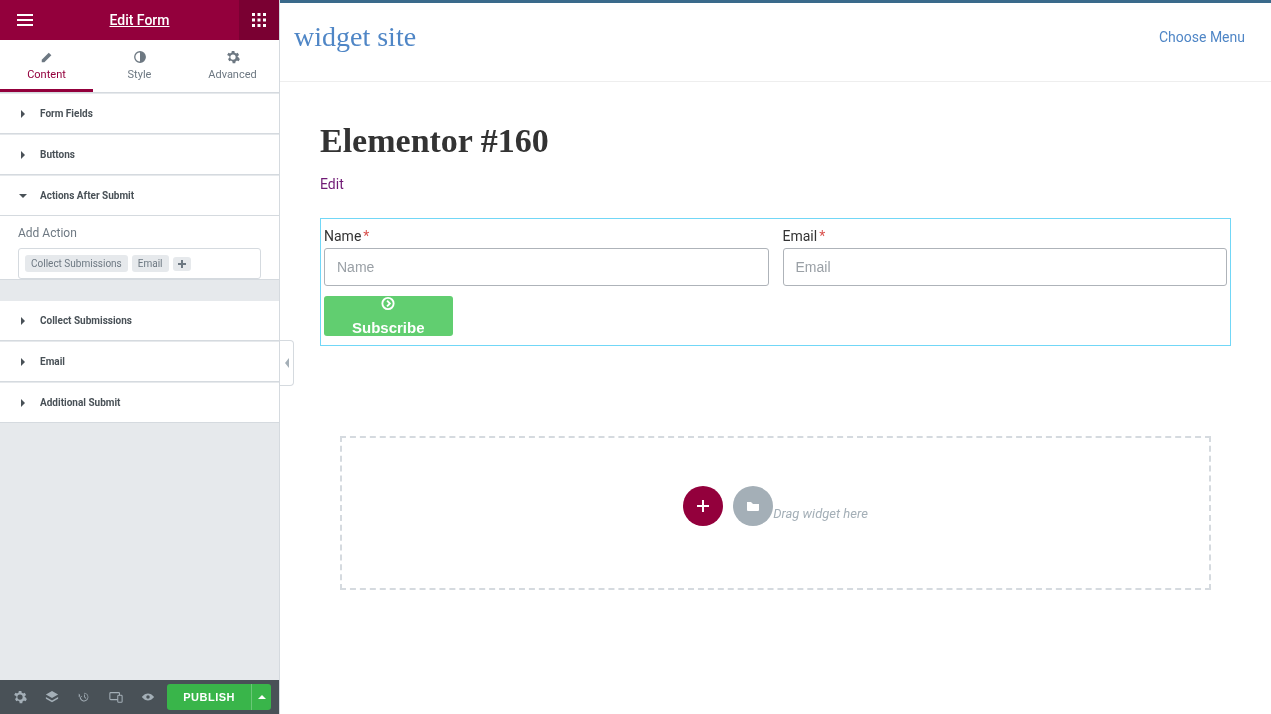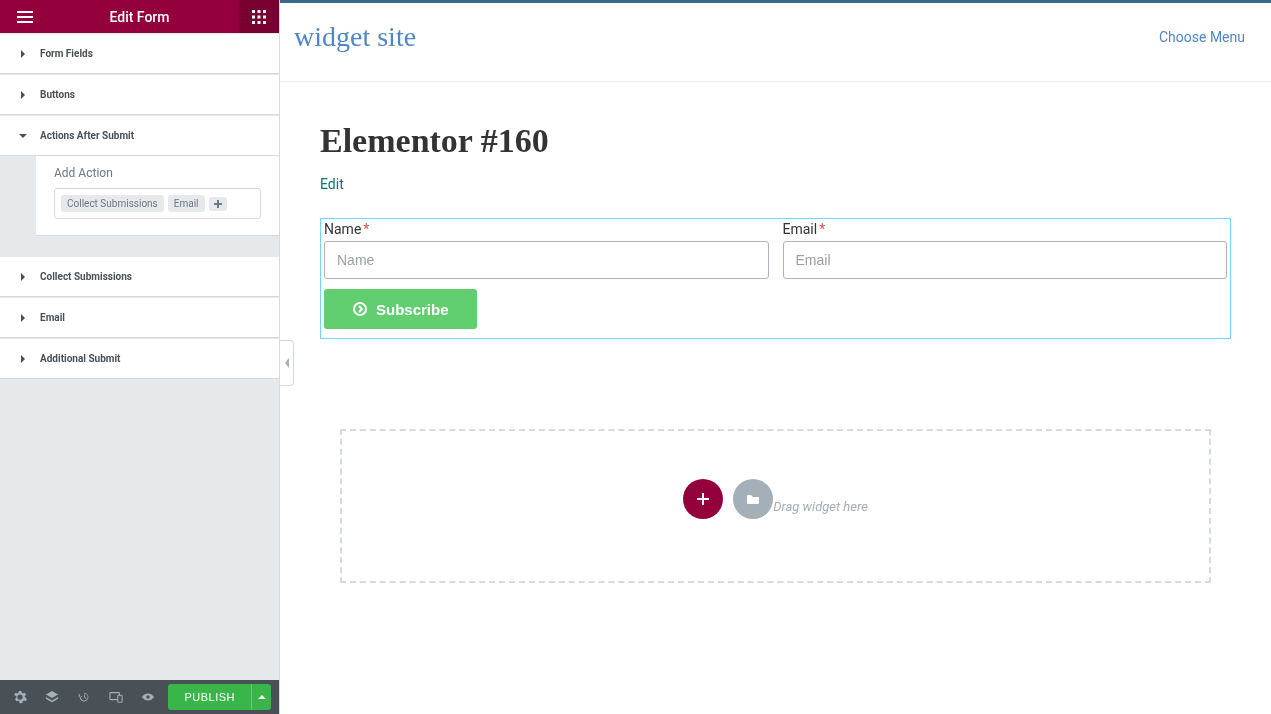--- a/index.html
+++ b/index.html
@@ -20,29 +20,30 @@
     left: 0; top: 0;
     width: 280px;
     height: 714px;
     background: #e6e9ec;
     display: flex;
     flex-direction: column;
     border-right: 1px solid #d5dadf;
   }
 
   .panel-header {
-    height: 33px;
+    height: 40px;
     background: #93003c;
     color: #fff;
     display: flex;
     align-items: center;
     justify-content: center;
     position: relative;
     font-size: 14px;
     font-weight: 500;
+    text-decoration: underline;
   }
   .panel-header .burger {
     position: absolute;
     left: 10px; top: 0; bottom: 0;
     width: 30px;
     display: flex;
     align-items: center;
     justify-content: center;
     cursor: pointer;
   }
@@ -103,23 +104,22 @@
     cursor: pointer;
   }
   .section-head .caret {
     width: 10px; height: 10px;
     margin-right: 12px;
     fill: #495157;
   }
 
   .section-body {
     background: #fff;
-    padding: 10px 18px 16px;
+    padding: 10px 18px 0;
     border-bottom: 1px solid #d5dadf;
-    margin-left: 36px;
   }
   .field-label {
     font-size: 12px;
     color: #6d7882;
     margin-bottom: 8px;
   }
   .tag-input {
     border: 1px solid #d5dadf;
     border-radius: 3px;
     padding: 6px;
@@ -188,21 +188,21 @@
     align-items: center;
     justify-content: center;
     cursor: pointer;
   }
   .foot-icon svg { width: 14px; height: 14px; fill: #a4afb7; }
   .foot-spacer { flex: 1; }
   .publish-btn {
     background: #39b54a;
     color: #fff;
     font-size: 11px;
-    font-weight: 400;
+    font-weight: 700;
     letter-spacing: 0.5px;
     border: none;
     height: 26px;
     padding: 0 16px;
     border-radius: 3px 0 0 3px;
     cursor: pointer;
   }
   .publish-caret {
     background: #39b54a;
     height: 26px;
@@ -269,35 +269,35 @@
     padding: 40px 40px 20px 40px;
   }
   .page-title {
     font-size: 34px;
     font-weight: 700;
     color: #333;
     font-family: Georgia, serif;
     margin-bottom: 16px;
   }
   .edit-link {
-    color: #0f766e;
+    color: #701a75;
     font-size: 14px;
     cursor: pointer;
     display: inline-block;
     margin-bottom: 26px;
   }
 
   .form-widget {
     border: 1px solid #71d7f7;
     padding: 1px;
   }
   .form-row {
     display: flex;
     gap: 10px;
-    padding: 1px 0 0 0;
+    padding: 8px 0 0 0;
   }
   .form-col { flex: 1; padding: 0 2px; }
   .flabel {
     font-size: 14px;
     color: #333;
     margin-bottom: 4px;
     display: block;
   }
   .flabel .req { color: #d9534f; margin-left: 2px; }
   .finput {
@@ -318,20 +318,21 @@
     border: none;
     height: 40px;
     padding: 0 28px;
     border-radius: 3px;
     font-size: 15px;
     font-weight: 600;
     display: inline-flex;
     align-items: center;
     gap: 8px;
     cursor: pointer;
+    flex-direction: column;
   }
   .subscribe-btn svg { width: 16px; height: 16px; fill: none; stroke: #fff; stroke-width: 2; }
 
   .drop-area {
     margin: 90px 20px 20px 20px;
     border: 2px dashed #d5dadf;
     height: 154px;
     display: flex;
     align-items: center;
     justify-content: center;
@@ -380,20 +381,41 @@
         <rect x="0" y="5.5" width="3" height="3"></rect>
           <rect x="5.5" y="5.5" width="3" height="3"></rect>
           <rect x="11" y="5.5" width="3" height="3"></rect>
         <rect x="0" y="11" width="3" height="3"></rect>
           <rect x="5.5" y="11" width="3" height="3"></rect>
           <rect x="11" y="11" width="3" height="3"></rect>
       </svg>
     </div>
   </div>
 
+  <div class="tabs-row">
+    <div class="tab active">
+      <svg class="tab-icon" viewBox="0 0 16 16">
+          <path d="M2 11l8-8 3 3-8 8H2v-3z"></path>
+        </svg>
+      <span>Content</span>
+    </div>
+    <div class="tab">
+      <svg class="tab-icon" viewBox="0 0 16 16">
+          <circle cx="8" cy="8" r="6" fill="none" stroke="#6d7882" stroke-width="1.5"></circle>
+          <path d="M8 2a6 6 0 010 12V2z"></path>
+        </svg>
+      <span>Style</span>
+    </div>
+    <div class="tab">
+      <svg class="tab-icon" viewBox="0 0 16 16">
+          <path d="M8 5a3 3 0 100 6 3 3 0 000-6zm6.4 3c0 .3 0 .6-.1.9l1.6 1.3-1.5 2.6-1.9-.7c-.5.4-1 .7-1.6.9l-.3 2h-3l-.3-2c-.6-.2-1.1-.5-1.6-.9l-1.9.7-1.5-2.6 1.6-1.3c0-.3-.1-.6-.1-.9s0-.6.1-.9L1.3 5.8l1.5-2.6 1.9.7c.5-.4 1-.7 1.6-.9l.3-2h3l.3 2c.6.2 1.1.5 1.6.9l1.9-.7 1.5 2.6-1.6 1.3c.1.3.1.6.1.9z"></path>
+        </svg>
+      <span>Advanced</span>
+    </div>
+  </div>
 
   <div class="sections">
 
     <div class="section-head">
       <svg class="caret" viewBox="0 0 10 10">
           <path d="M3 1l4 4-4 4z"></path>
         </svg>
       <span>Form Fields</span>
     </div>
 

